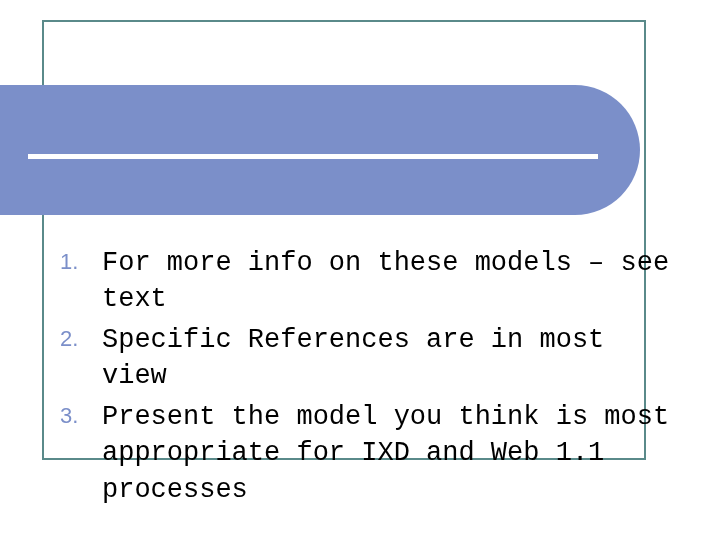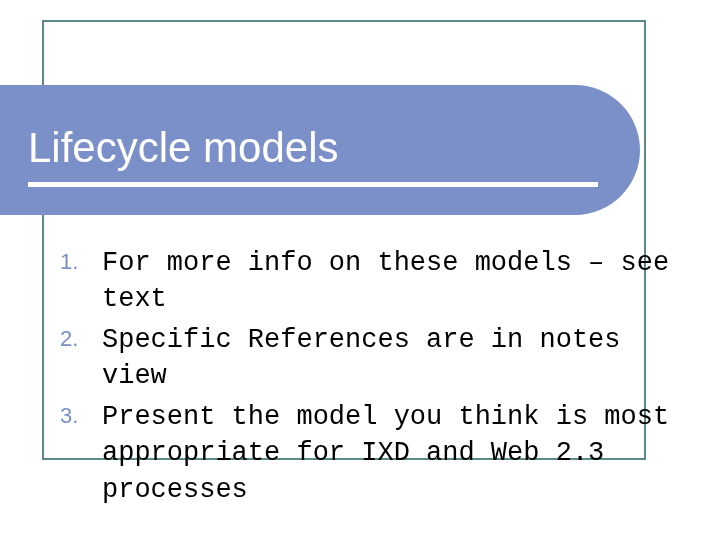--- a/index.html
+++ b/index.html
@@ -79,21 +79,20 @@
       font-size: 22px;
       font-family: Arial, Helvetica, sans-serif;
     }
   </style>
 </head>
 <body>
 
 <div class="frame-box"></div>
 
 <div class="title-banner">
-  <div class="title-text">Lifecycle models</div>
   <div class="title-underline"></div>
 </div>
 
 <ol class="content-list">
   <li>For more info on these models – see text</li>
-  <li>Specific References are in notes view</li>
-  <li>Present the model you think is most appropriate for IXD and Web 2.3 processes</li>
+  <li>Specific References are in most view</li>
+  <li>Present the model you think is most appropriate for IXD and Web 1.1 processes</li>
 </ol>
 
 </body></html>

